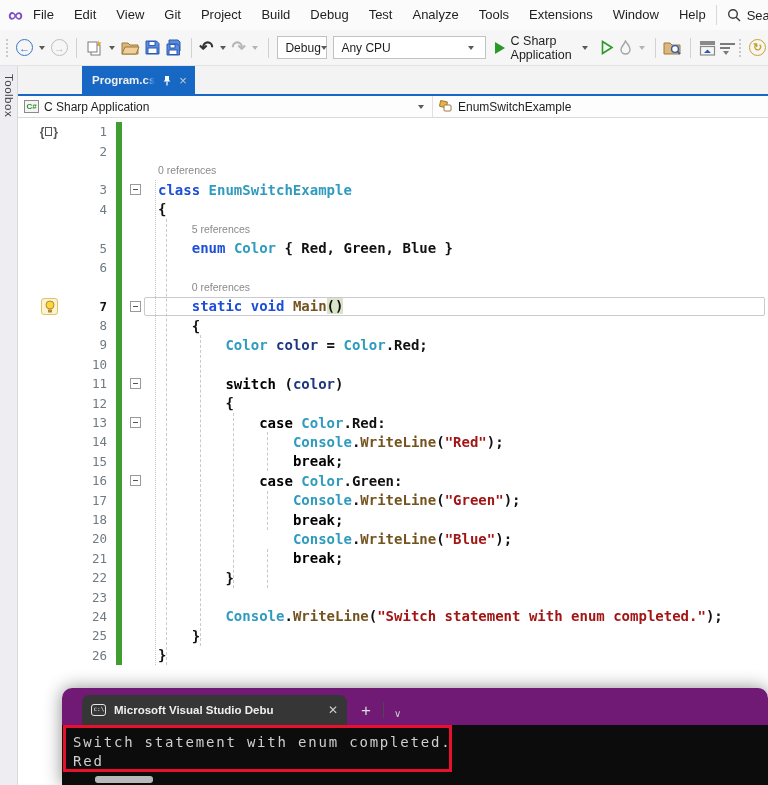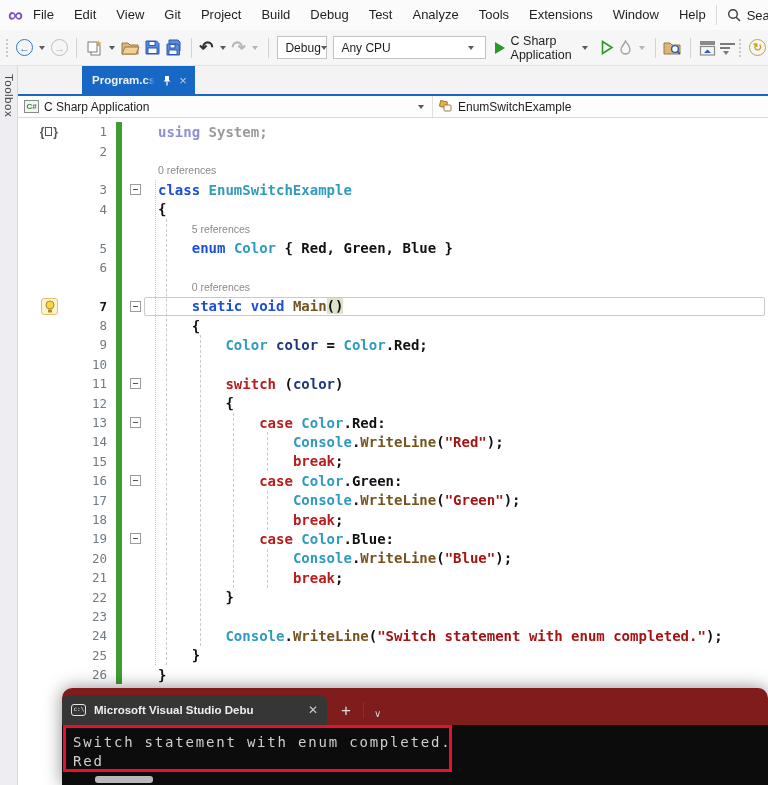--- a/index.html
+++ b/index.html
@@ -62,35 +62,35 @@
   .row { display:flex; height:19.4px; align-items:center; position:relative; }
   .g-glyph { width:44px; flex:none; display:flex; justify-content:flex-end; align-items:center; padding-right:4px; }
   .g-num { width:54px; flex:none; text-align:right; padding-right:9px; font-family:"DejaVu Sans Mono", monospace; font-size:12.5px; color:#6f7a82; }
   .row.cur .g-num { color:#111; font-weight:bold; }
   .g-bar { width:6px; flex:none; align-self:stretch; background:#3f9e2f; }
   .g-fold { width:26px; flex:none; display:flex; justify-content:center; align-items:center; }
   .foldbox { width:11px; height:11px; border:1px solid #9a9a9a; background:#fff; position:relative; }
   .foldbox::after { content:""; position:absolute; left:2px; right:2px; top:4px; height:1px; background:#555; }
   .g-code { flex:1; font-family:"DejaVu Sans Mono", monospace; font-size:14px; font-weight:bold; white-space:pre; color:#111; }
   .g-lens { flex:1; font-size:10.5px; color:#8a8a8a; white-space:pre; }
-  .s-kw { color:#1d4ed8; } .s-ctrl { color:#b91c1c; } .s-type { color:#2f9bbf; }
+  .s-kw { color:#1d4ed8; } .s-ctrl { color:#000000; } .s-type { color:#2f9bbf; }
   .s-method { color:#74531f; } .s-str { color:#a31515; } .s-pl { color:#111; }
   .s-var { color:#1f377f; } .s-kwf { color:#8f8fd6; } .s-pf { color:#9a9a9a; }
   .s-hl { color:#111; background:#dbe4c9; }
   .curbox { position:absolute; left:126px; right:3px; top:0; bottom:0; border:1px solid #c9c9cf; border-radius:2px; pointer-events:none; }
   .guide { position:absolute; width:0; border-left:1px dashed #c9c9c9; }
   .fguide { position:absolute; width:0; border-left:1px dotted #c4c4c4; }
   .outline-ic { font-size:12px; color:#555; font-weight:bold; display:flex; align-items:center; }
   .outline-ic .mini { display:inline-block; width:7px; height:9px; border:1px solid #555; margin:0 1px; }
   .bulb { width:17px; height:17px; background:#fcf3d1; border:1px solid #e0c26a; border-radius:3px; display:flex; align-items:center; justify-content:center; }
   .hscroll-thumb { position:absolute; left:95px; top:776px; width:58px; height:7px; background:#b9b9b9; border-radius:3px; z-index:30; }
 
   
   .terminal { position:absolute; left:62px; top:688px; width:706px; height:97px; border-radius:10px 10px 0 0; overflow:hidden; box-shadow:0 0 18px rgba(0,0,0,0.45); z-index:20; }
-  .t-tabbar { height:37px; background:#7f1d1d; display:flex; align-items:flex-end; padding-left:0; }
+  .t-tabbar { height:37px; background:#701a75; display:flex; align-items:flex-end; padding-left:20px; }
   .t-tab { width:265px; height:30px; background:#363636; border-radius:7px 7px 0 0; display:flex; align-items:center; gap:8px; padding:0 9px; }
   .cmdicon { width:15px; height:12px; border:1.4px solid #e6e6e6; border-radius:3px; font-size:6px; color:#e6e6e6; line-height:7px; padding-left:1.5px; flex:none; font-family:"DejaVu Sans Mono", monospace; }
   .t-title { font-size:11.5px; font-weight:bold; color:#efefef; white-space:nowrap; overflow:hidden; flex:1;
              -webkit-mask-image:linear-gradient(90deg,#000 85%,transparent); mask-image:linear-gradient(90deg,#000 85%,transparent); }
   .t-x { color:#cccccc; font-size:12px; flex:none; }
   .t-plus { color:#dddddd; font-size:17px; margin:0 0 4px 14px; }
   .t-vsep { width:1px; height:16px; background:#4a4a4a; margin:0 10px 7px 12px; }
   .t-chev { color:#cfcfcf; font-size:10px; margin-bottom:6px; }
   .t-body { height:60px; background:#0c0c0c; padding:8px 0 0 11px; }
   .t-line { font-family:"DejaVu Sans Mono", monospace; font-size:14px; color:#cfcfcf; letter-spacing:1.8px; line-height:19px; white-space:pre; }
@@ -266,21 +266,20 @@
         <div class="guide" style="left:249px; top:373px; height:39px;"></div>
         <div class="guide" style="left:249px; top:431px; height:39px;"></div>
         <div id="rows">
             <div class="row">
               <div class="g-glyph">
                 <span class="outline-ic">{<span class="mini"></span>}</span>
               </div>
               <div class="g-num">1</div>
               <div class="g-bar"></div>
               <div class="g-fold"></div>
-              <div class="g-code" style="padding-left: 10px;"><span class="s-kwf">using</span><span class="s-pf"> System;</span></div>
             </div>
             <div class="row">
               <div class="g-glyph"></div>
               <div class="g-num">2</div>
               <div class="g-bar"></div>
               <div class="g-fold"></div>
               <div class="g-code" style="padding-left: 10px;"></div>
             </div>
             <div class="row">
               <div class="g-glyph"></div>
@@ -428,29 +427,20 @@
             </div>
             <div class="row">
               <div class="g-glyph"></div>
               <div class="g-num">18</div>
               <div class="g-bar"></div>
               <div class="g-fold"></div>
               <div class="g-code" style="padding-left: 144.88px;"><span class="s-ctrl">break</span><span class="s-pl">;</span></div>
             </div>
             <div class="row">
               <div class="g-glyph"></div>
-              <div class="g-num">19</div>
-              <div class="g-bar"></div>
-              <div class="g-fold">
-                <span class="foldbox"></span>
-              </div>
-              <div class="g-code" style="padding-left: 111.16px;"><span class="s-ctrl">case</span><span class="s-type"> Color</span><span class="s-pl">.Blue:</span></div>
-            </div>
-            <div class="row">
-              <div class="g-glyph"></div>
               <div class="g-num">20</div>
               <div class="g-bar"></div>
               <div class="g-fold"></div>
               <div class="g-code" style="padding-left: 144.88px;"><span class="s-type">Console</span><span class="s-pl">.</span><span class="s-method">WriteLine</span><span class="s-pl">(</span><span class="s-str">"Blue"</span><span class="s-pl">);</span></div>
             </div>
             <div class="row">
               <div class="g-glyph"></div>
               <div class="g-num">21</div>
               <div class="g-bar"></div>
               <div class="g-fold"></div>

